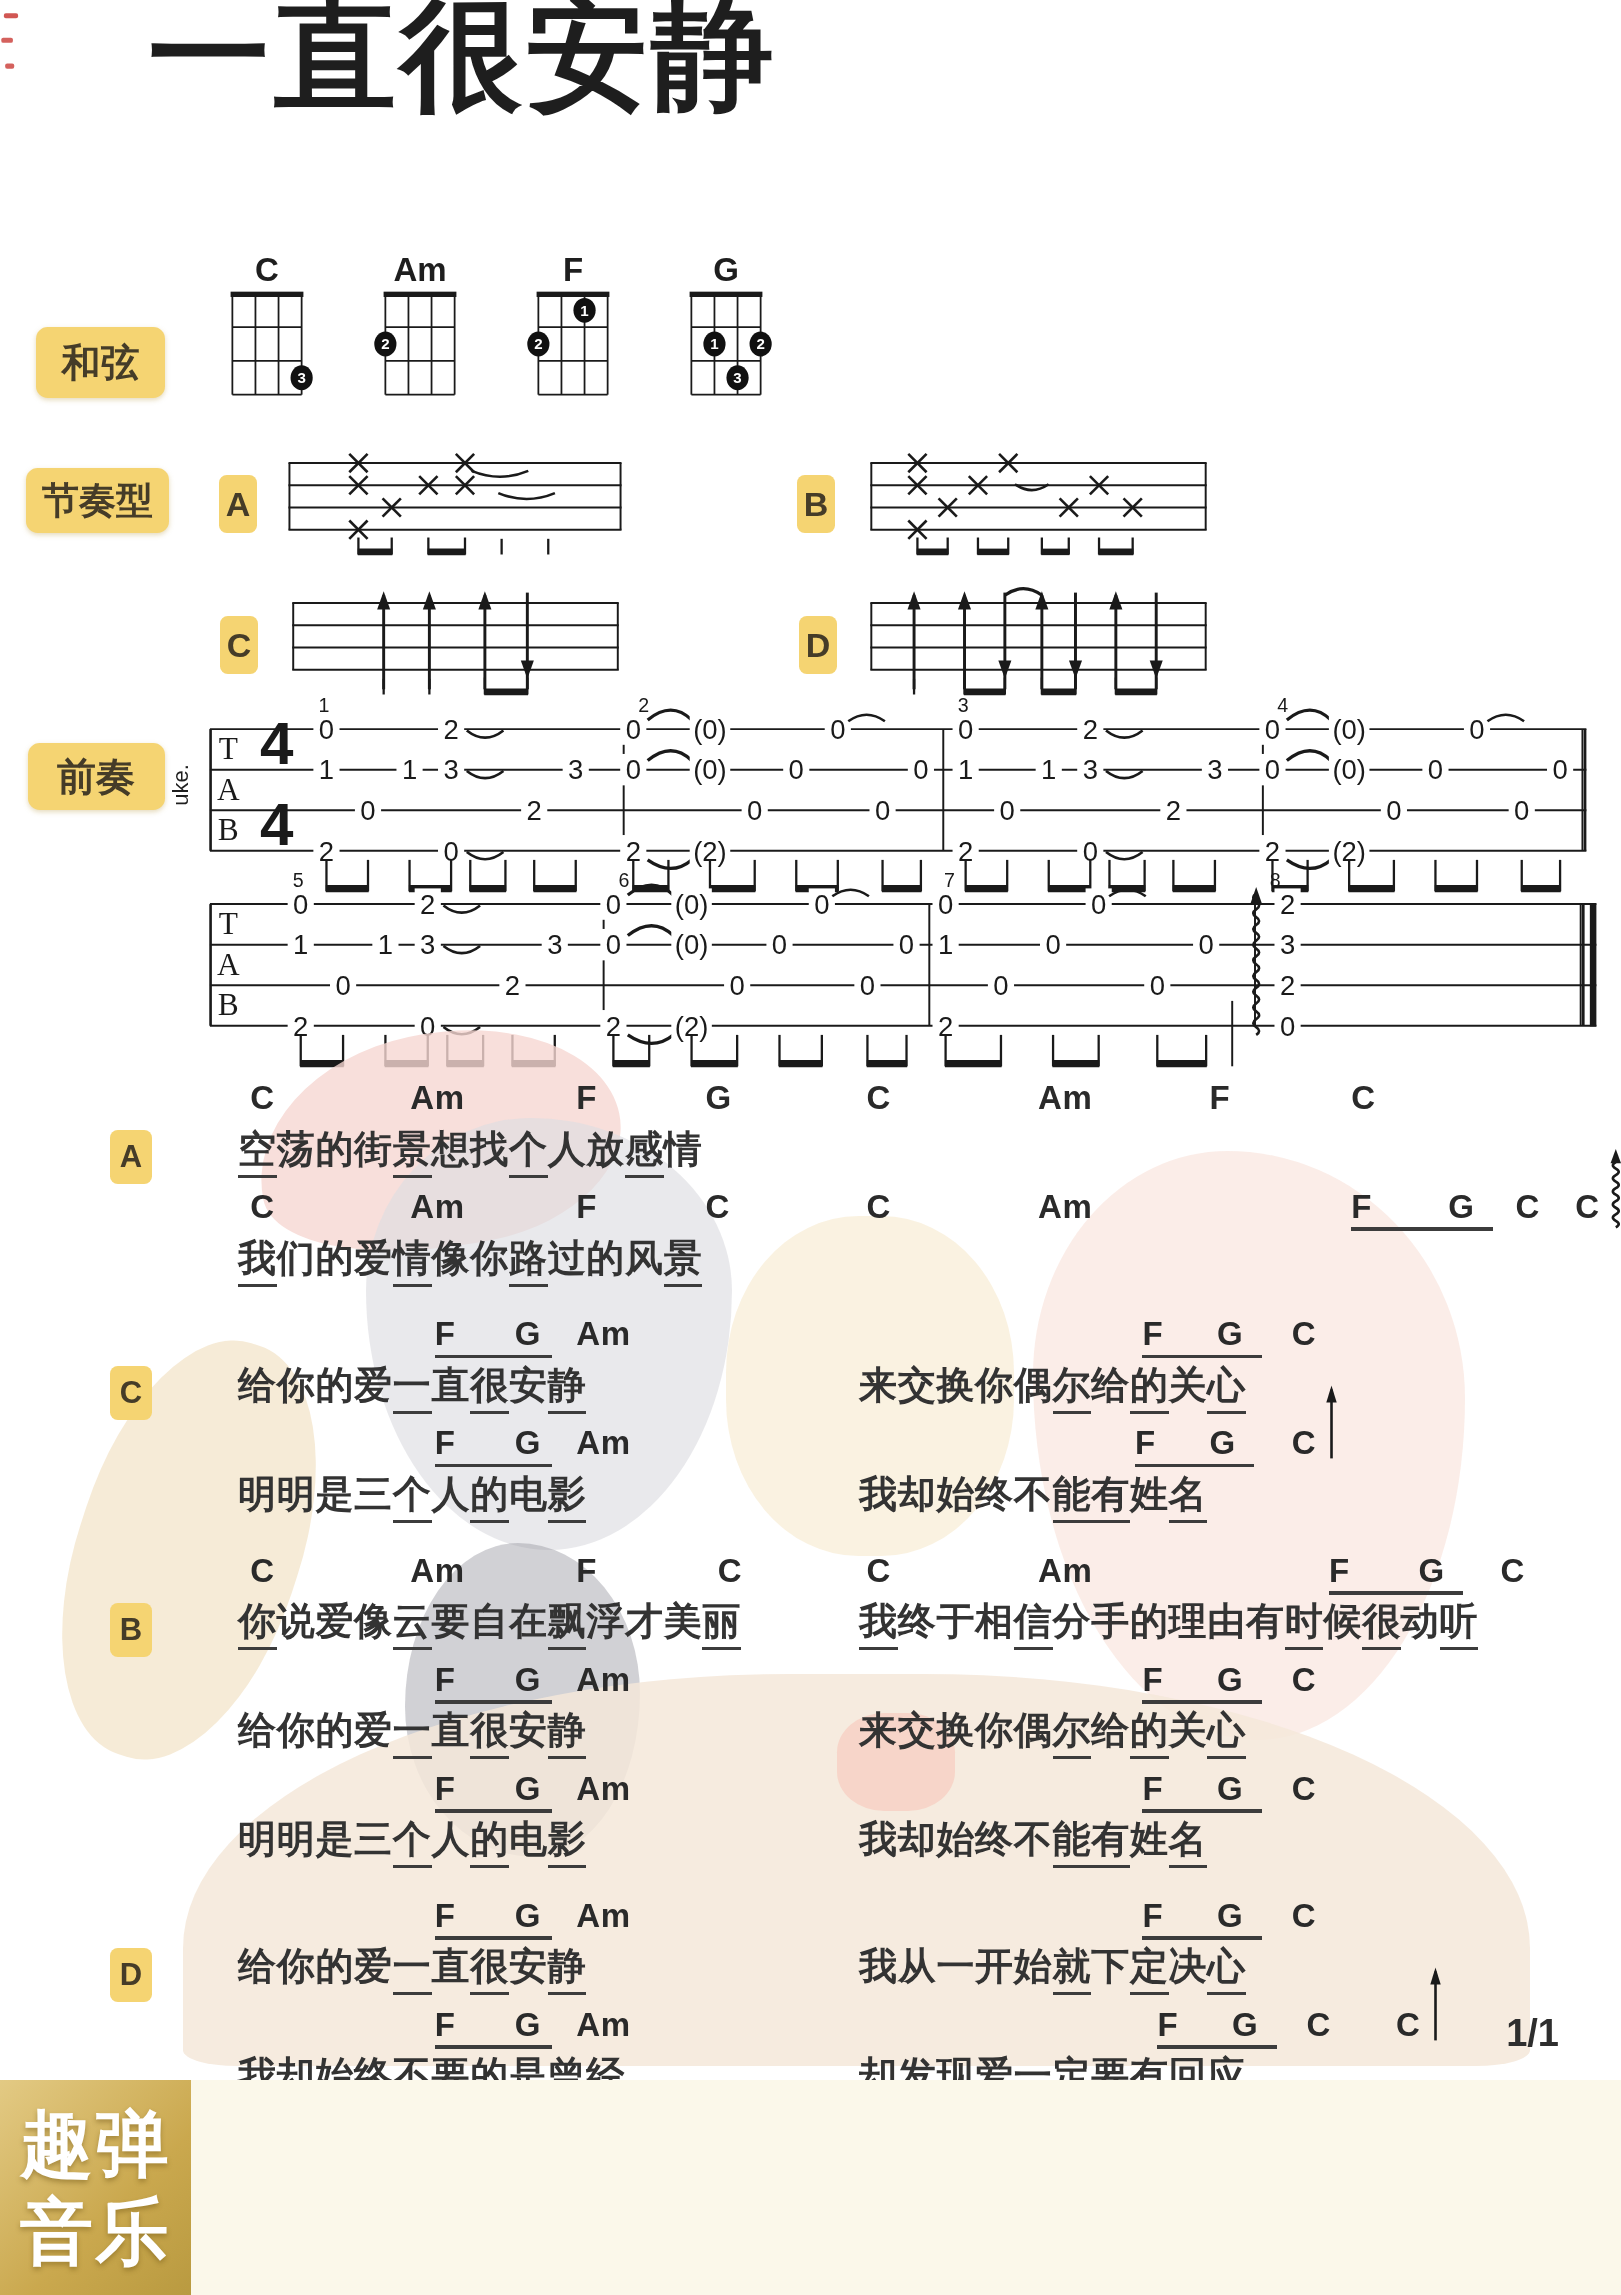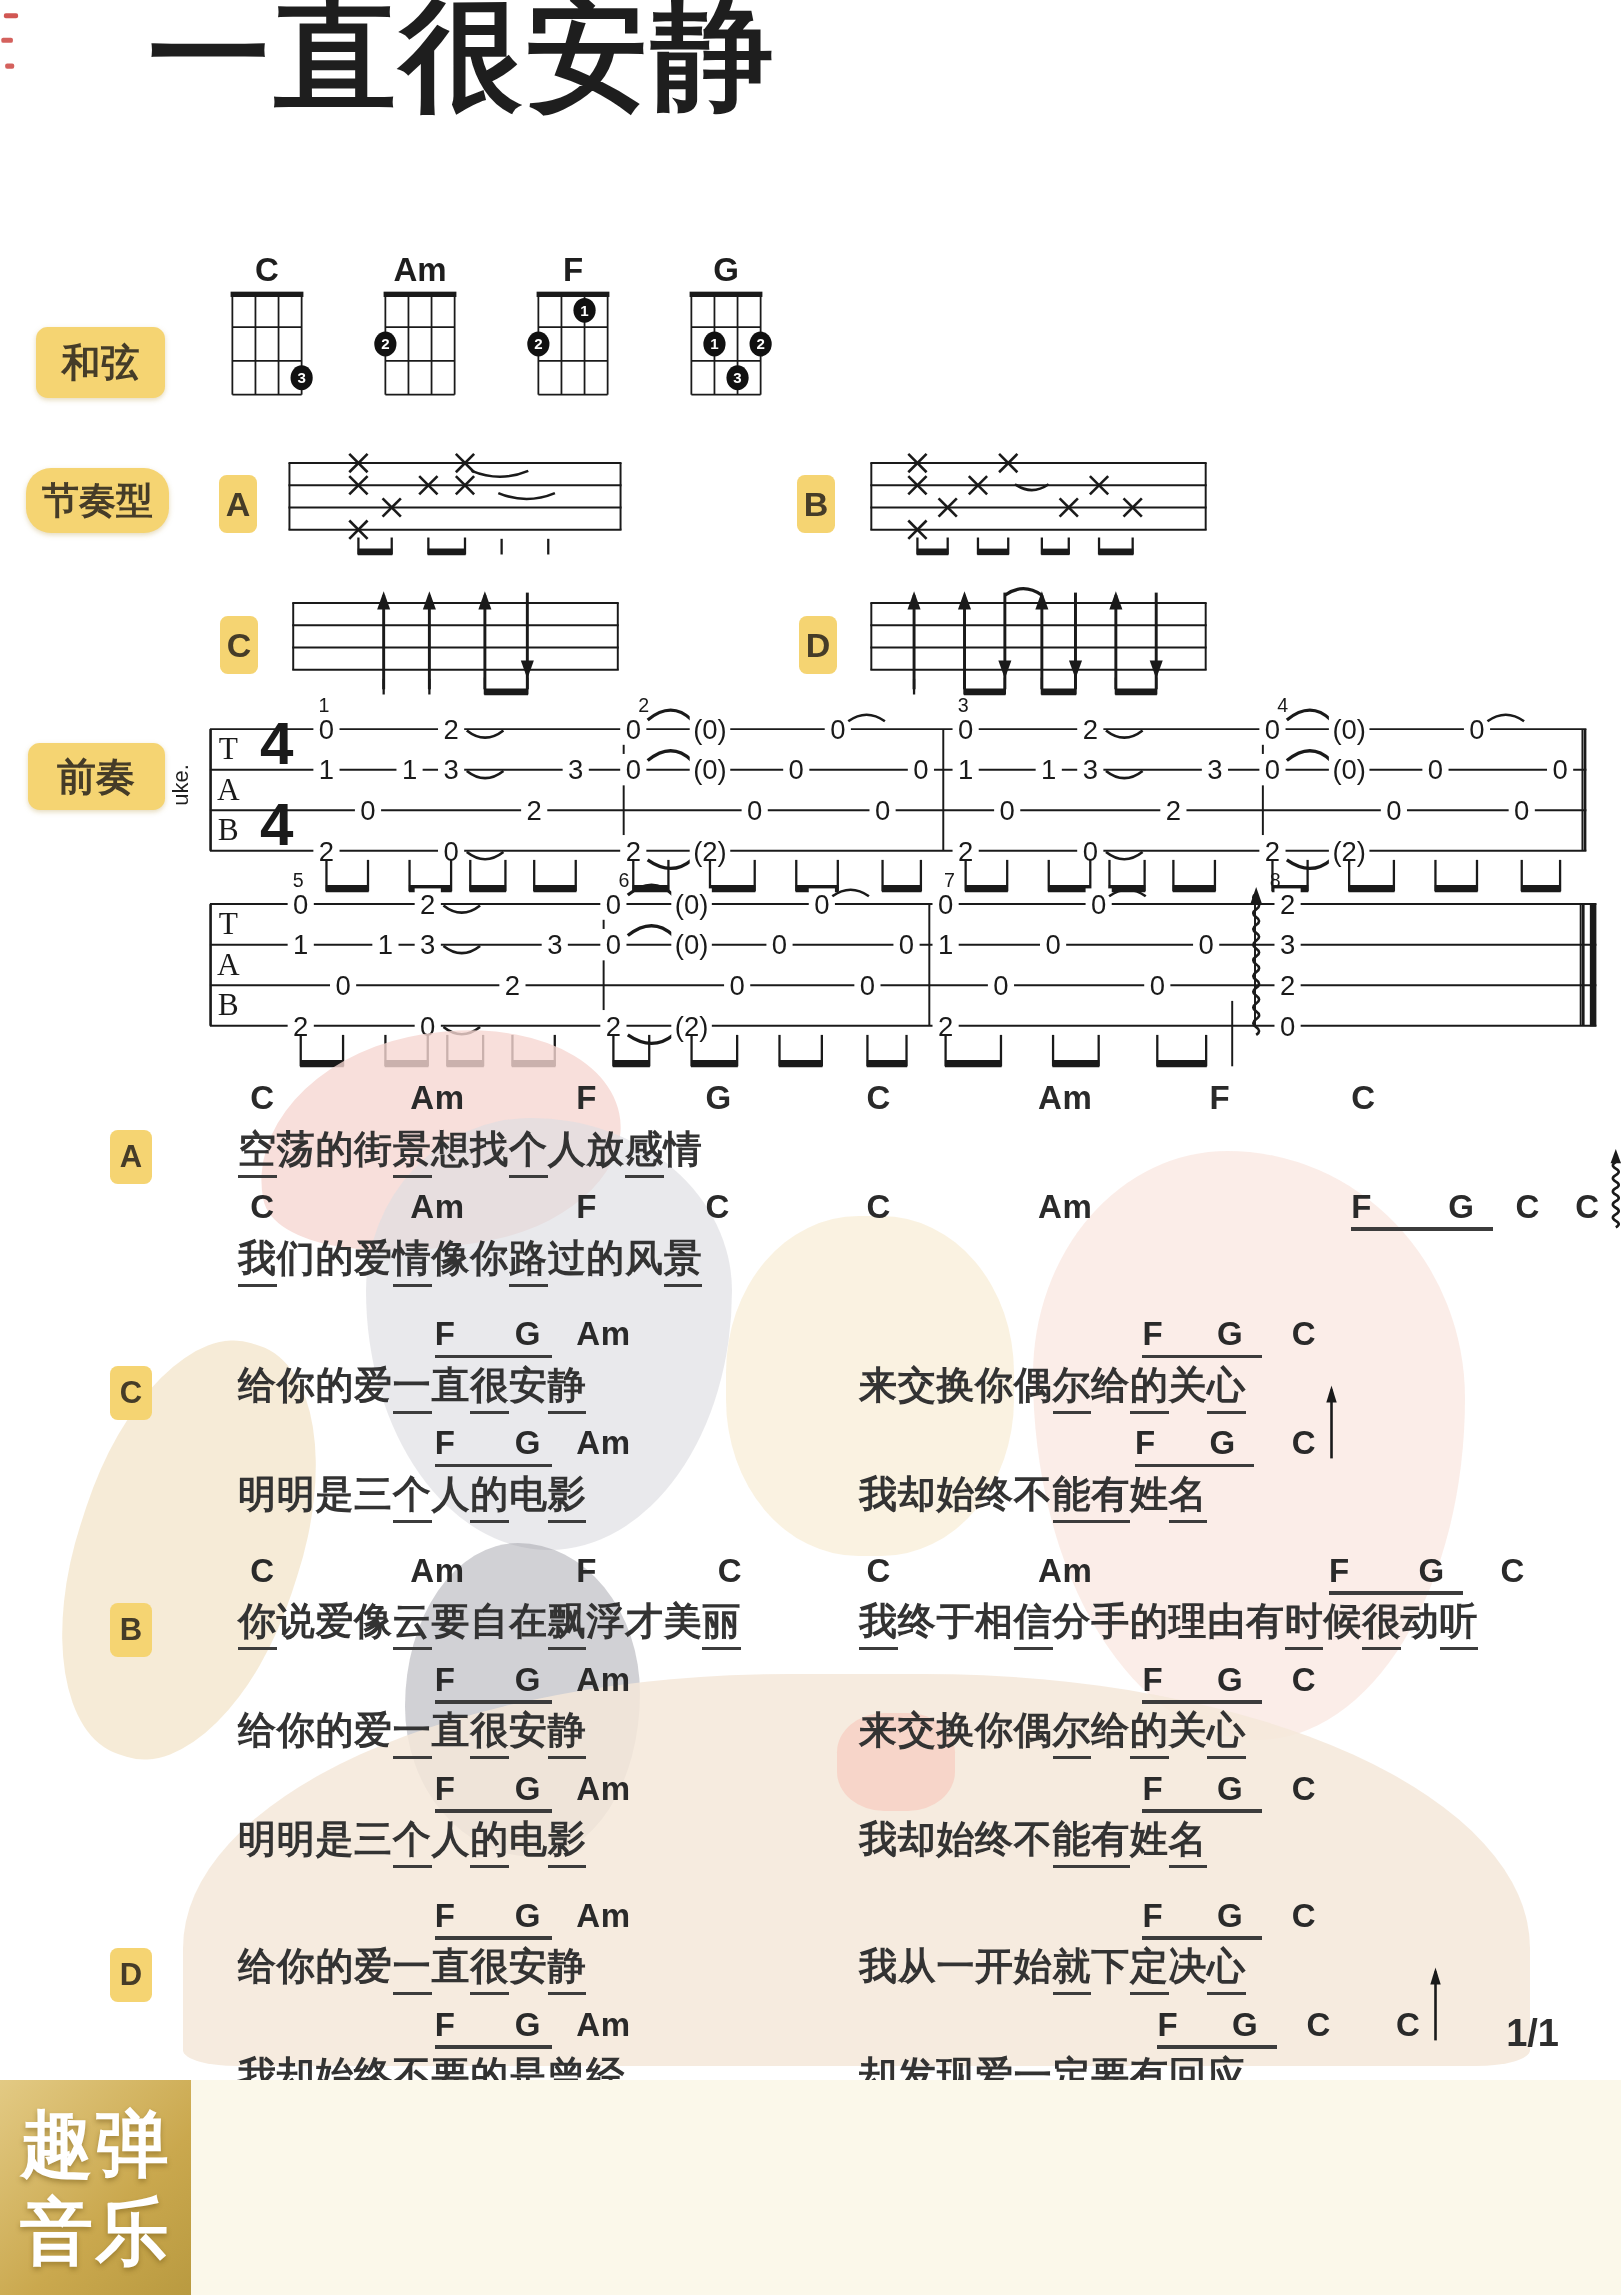--- a/index.html
+++ b/index.html
@@ -5,21 +5,21 @@
   html,body{margin:0;padding:0;background:#e8e8e8;}
   .page{position:relative;width:1622px;height:2295px;background:#ffffff;overflow:hidden;
         font-family:"Liberation Sans",sans-serif;color:#222;}
   .page-title{position:absolute;left:148px;top:-18.3px;margin:0;font-size:122px;font-weight:900;
         letter-spacing:3.9px;color:#1e1e1e;line-height:1.2;}
   .credits{position:absolute;right:23.5px;top:95px;text-align:right;font-size:30px;line-height:41px;
         font-weight:600;color:#1b1b1b;}
   .label-pill{position:absolute;background:var(--accent_yellow);color:#453c28;font-weight:800;
         border-radius:11.8px;display:flex;align-items:center;justify-content:center;box-shadow:0 2px 5.2px rgba(180,150,60,.35);}
   #label-chords{left:36px;top:310px;width:129px;height:71px;font-size:39px;margin-top:17px;}
-  #label-rhythm{left:26px;top:468px;width:143px;height:65px;font-size:37px;border-radius:25px;}
+  #label-rhythm{left:26px;top:468px;width:143px;height:65px;font-size:37px;}
   #label-intro{left:27.5px;top:743px;width:137px;height:67px;font-size:39px;}
   #chord-diagrams{position:absolute;left:216px;top:251px;display:flex;gap:51px;}
   .chord-diagram{width:102px;text-align:center;}
   .chord-name{font-size:33px;font-weight:700;height:38px;line-height:38px;color:#1e1e1e;}
   .rbadge{position:absolute;width:38px;height:58px;background:var(--accent_yellow);border-radius:7.8px;
         display:flex;align-items:center;justify-content:center;font-size:34px;font-weight:800;color:#453c28;}
   .rstaff,.tabline{position:absolute;}
   .uke-label{position:absolute;left:160px;top:772px;font-size:22px;color:#1e1e1e;transform:rotate(-90deg);}
   .bg-art{position:absolute;left:0;top:1020px;width:1622px;height:1059px;z-index:0;}
   .blob{position:absolute;border-radius:50%;}

